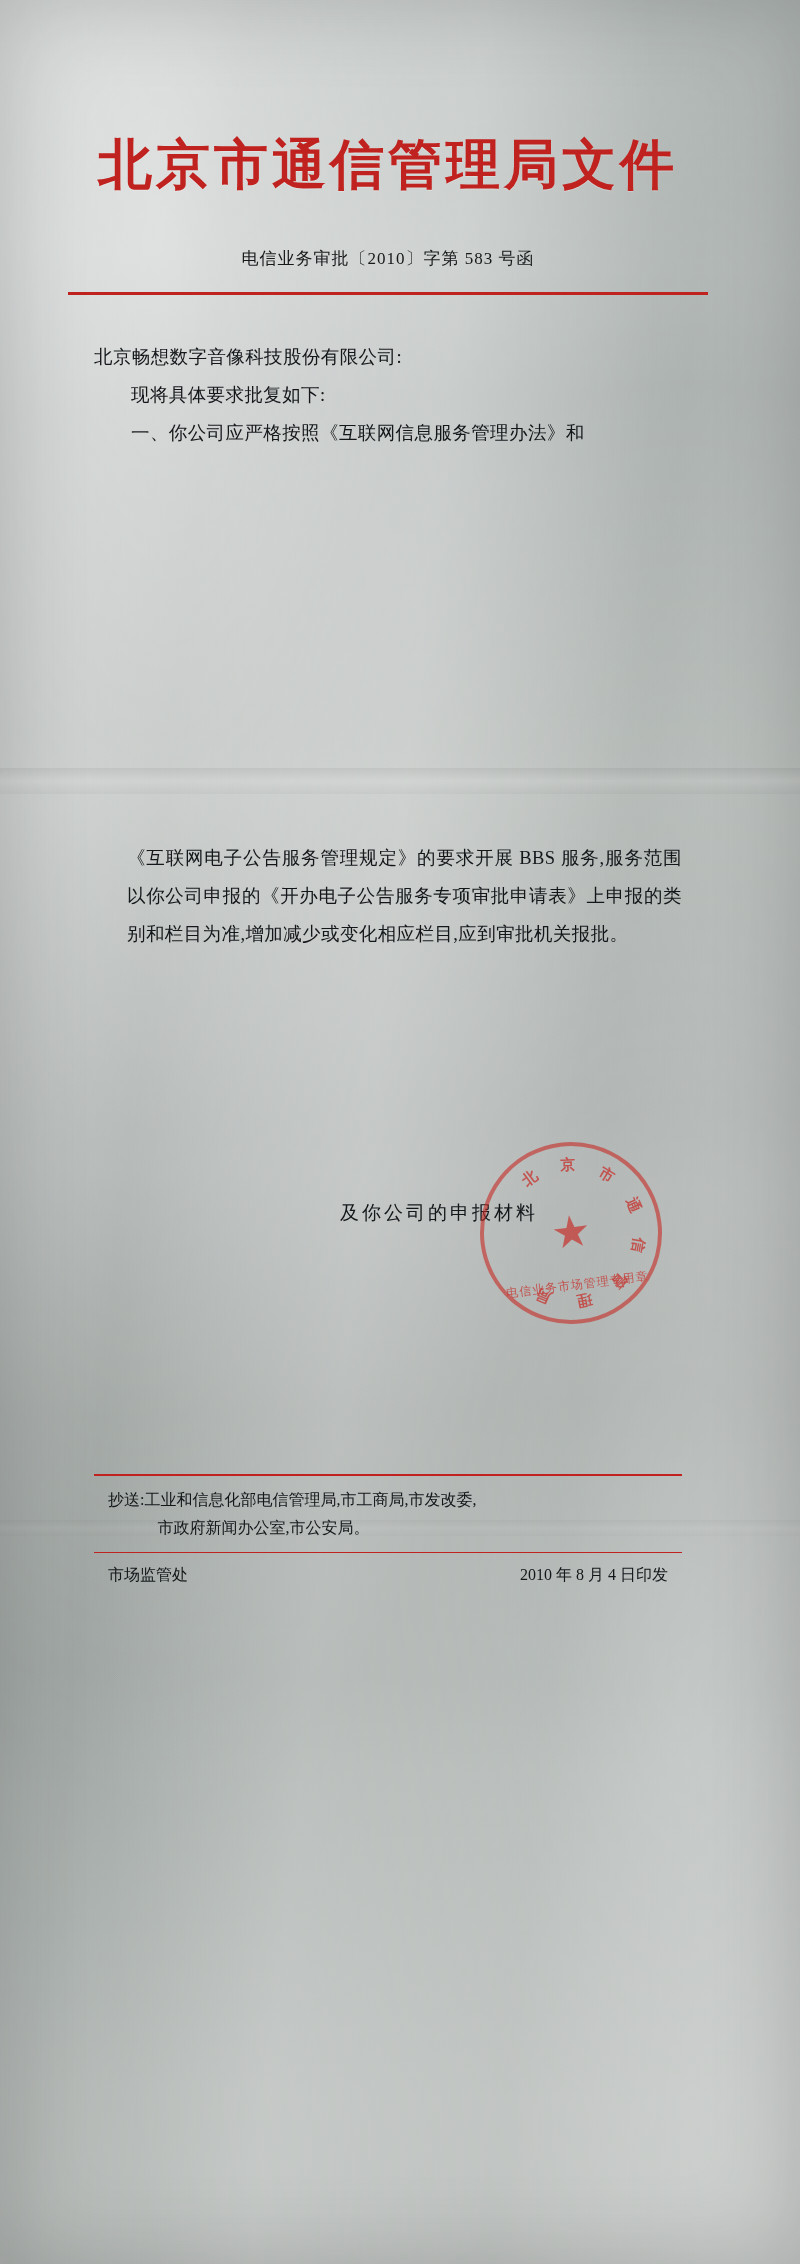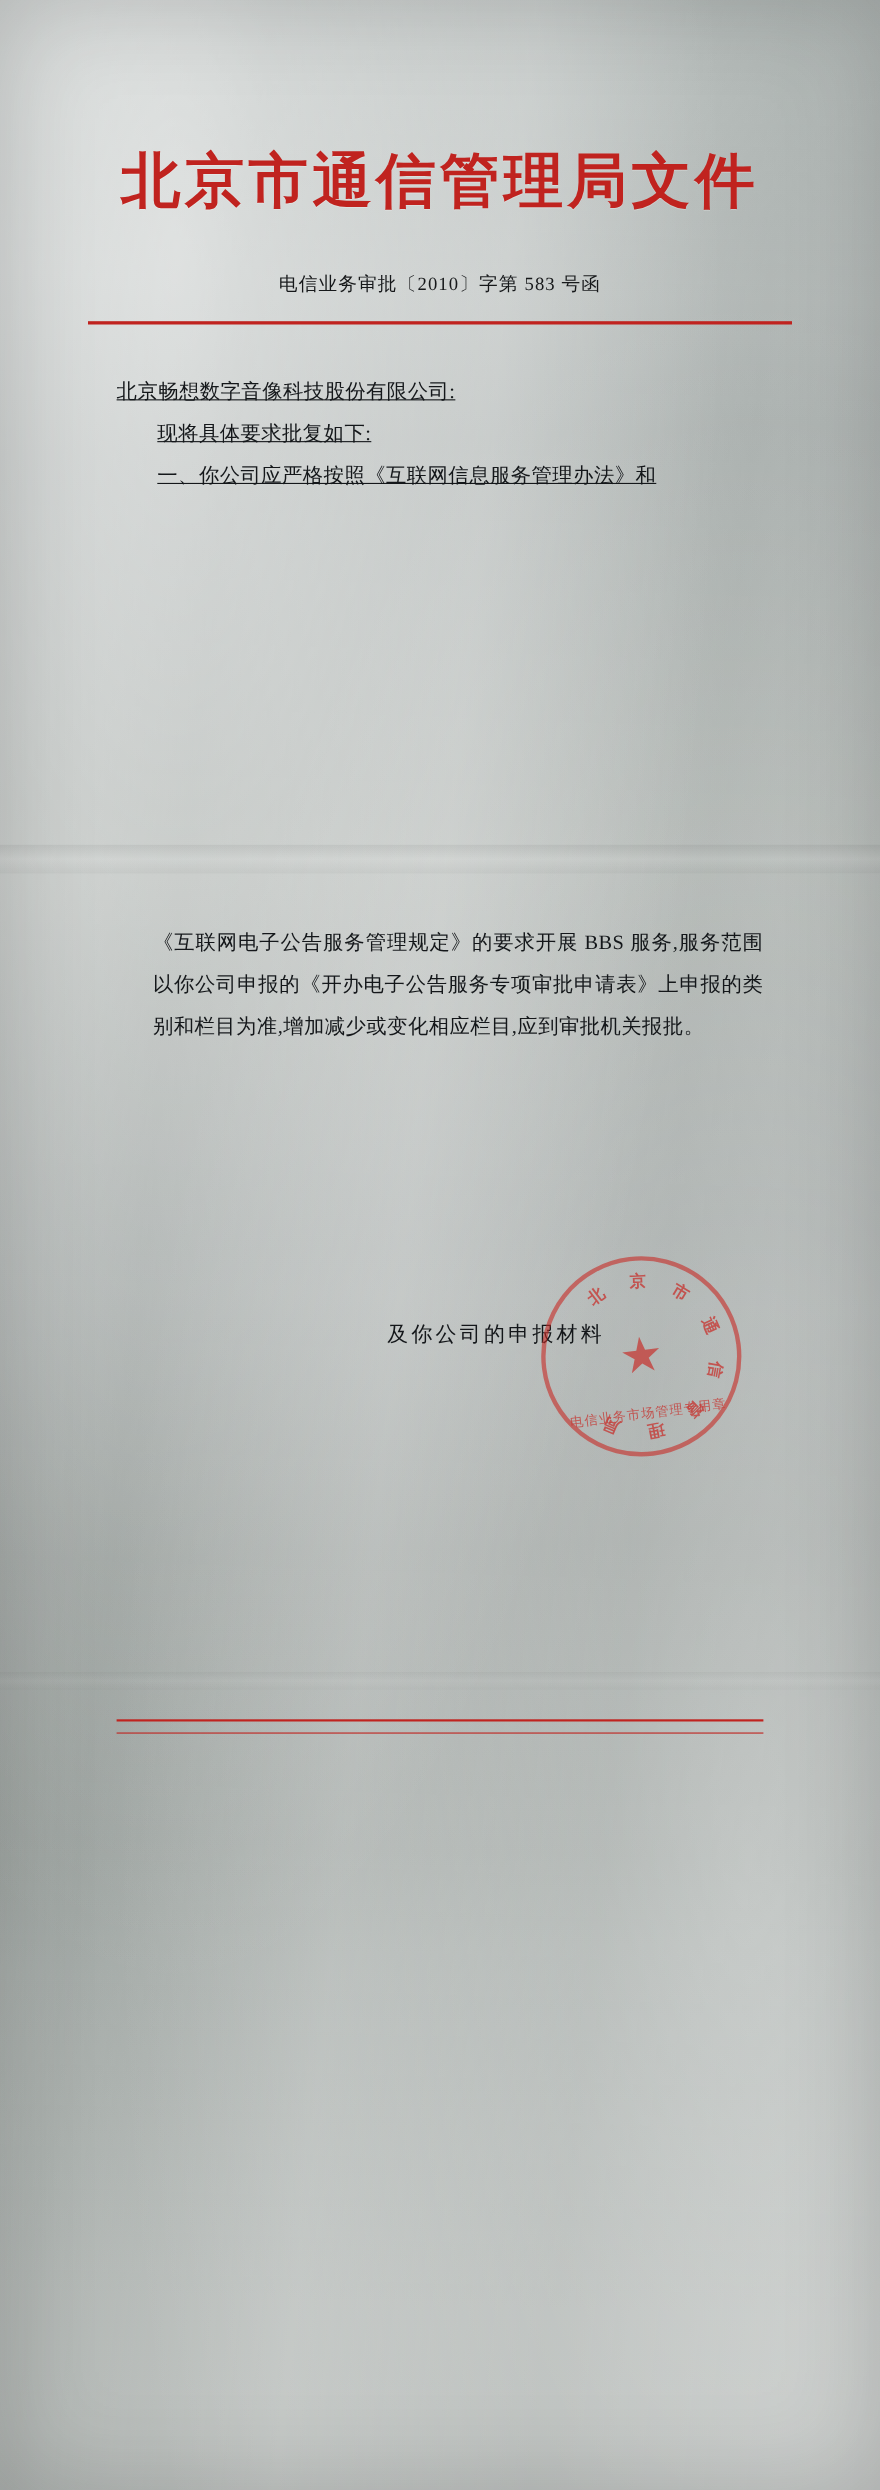--- a/index.html
+++ b/index.html
@@ -40,21 +40,21 @@
     height: 26px;
     background: linear-gradient(to bottom, rgba(0,0,0,0.10), rgba(255,255,255,0.14), rgba(0,0,0,0.06));
     pointer-events: none;
     opacity: .55;
   }
   .fold.f1 { top: 768px; }
   .fold.f2 { top: 1520px; height: 16px; opacity:.3;}
 
   .sheet {
     position: absolute;
-    left: 58px;
+    left: 46px;
     top: 0;
     width: 684px;
     height: 1644px;
   }
 
   
   .masthead {
     text-align: center;
     padding-top: 136px;
   }
@@ -90,21 +90,20 @@
     color: #111;
     letter-spacing: 0.5px;
   }
   .content {
     margin: 44px 48px 0 48px;
     font-size: 18.5px;
     line-height: 2.05;
     color: #14171a;
     letter-spacing: .4px;
     text-align: justify;
-    text-decoration: underline;
   }
   .content p { margin: 0; }
   .content p.indent { text-indent: 2em; }
   .content p.addressee { text-indent: 0; }
 
   
   .content-2 {
     position: absolute;
     left: 48px;
     right: 48px;
@@ -252,18 +251,26 @@
             <span style="transform: rotate(85.7143deg) translate(68px) rotate(90deg) translate(-50%, -50%);">理</span>
             <span style="transform: rotate(120deg) translate(68px) rotate(90deg) translate(-50%, -50%);">局</span>
           </div>
         <div class="star">★</div>
         <div class="bottom-text">电信业务市场管理专用章</div>
       </div>
     </div>
 
     <div class="footer">
       <div class="rule"></div>
+      <div class="cc">
+        <span>抄送:</span><span>工业和信息化部电信管理局,市工商局,市发改委,</span>
+        <span class="cc-line2">市政府新闻办公室,市公安局。</span>
+      </div>
       <div class="rule thin"></div>
+      <div class="bottom-row">
+        <span>市场监管处</span>
+        <span>2010 年 8 月 4 日印发</span>
+      </div>
     </div>
 
   </div>
   <div class="edge-shadow"></div>
 </div>
 
 </body></html>

